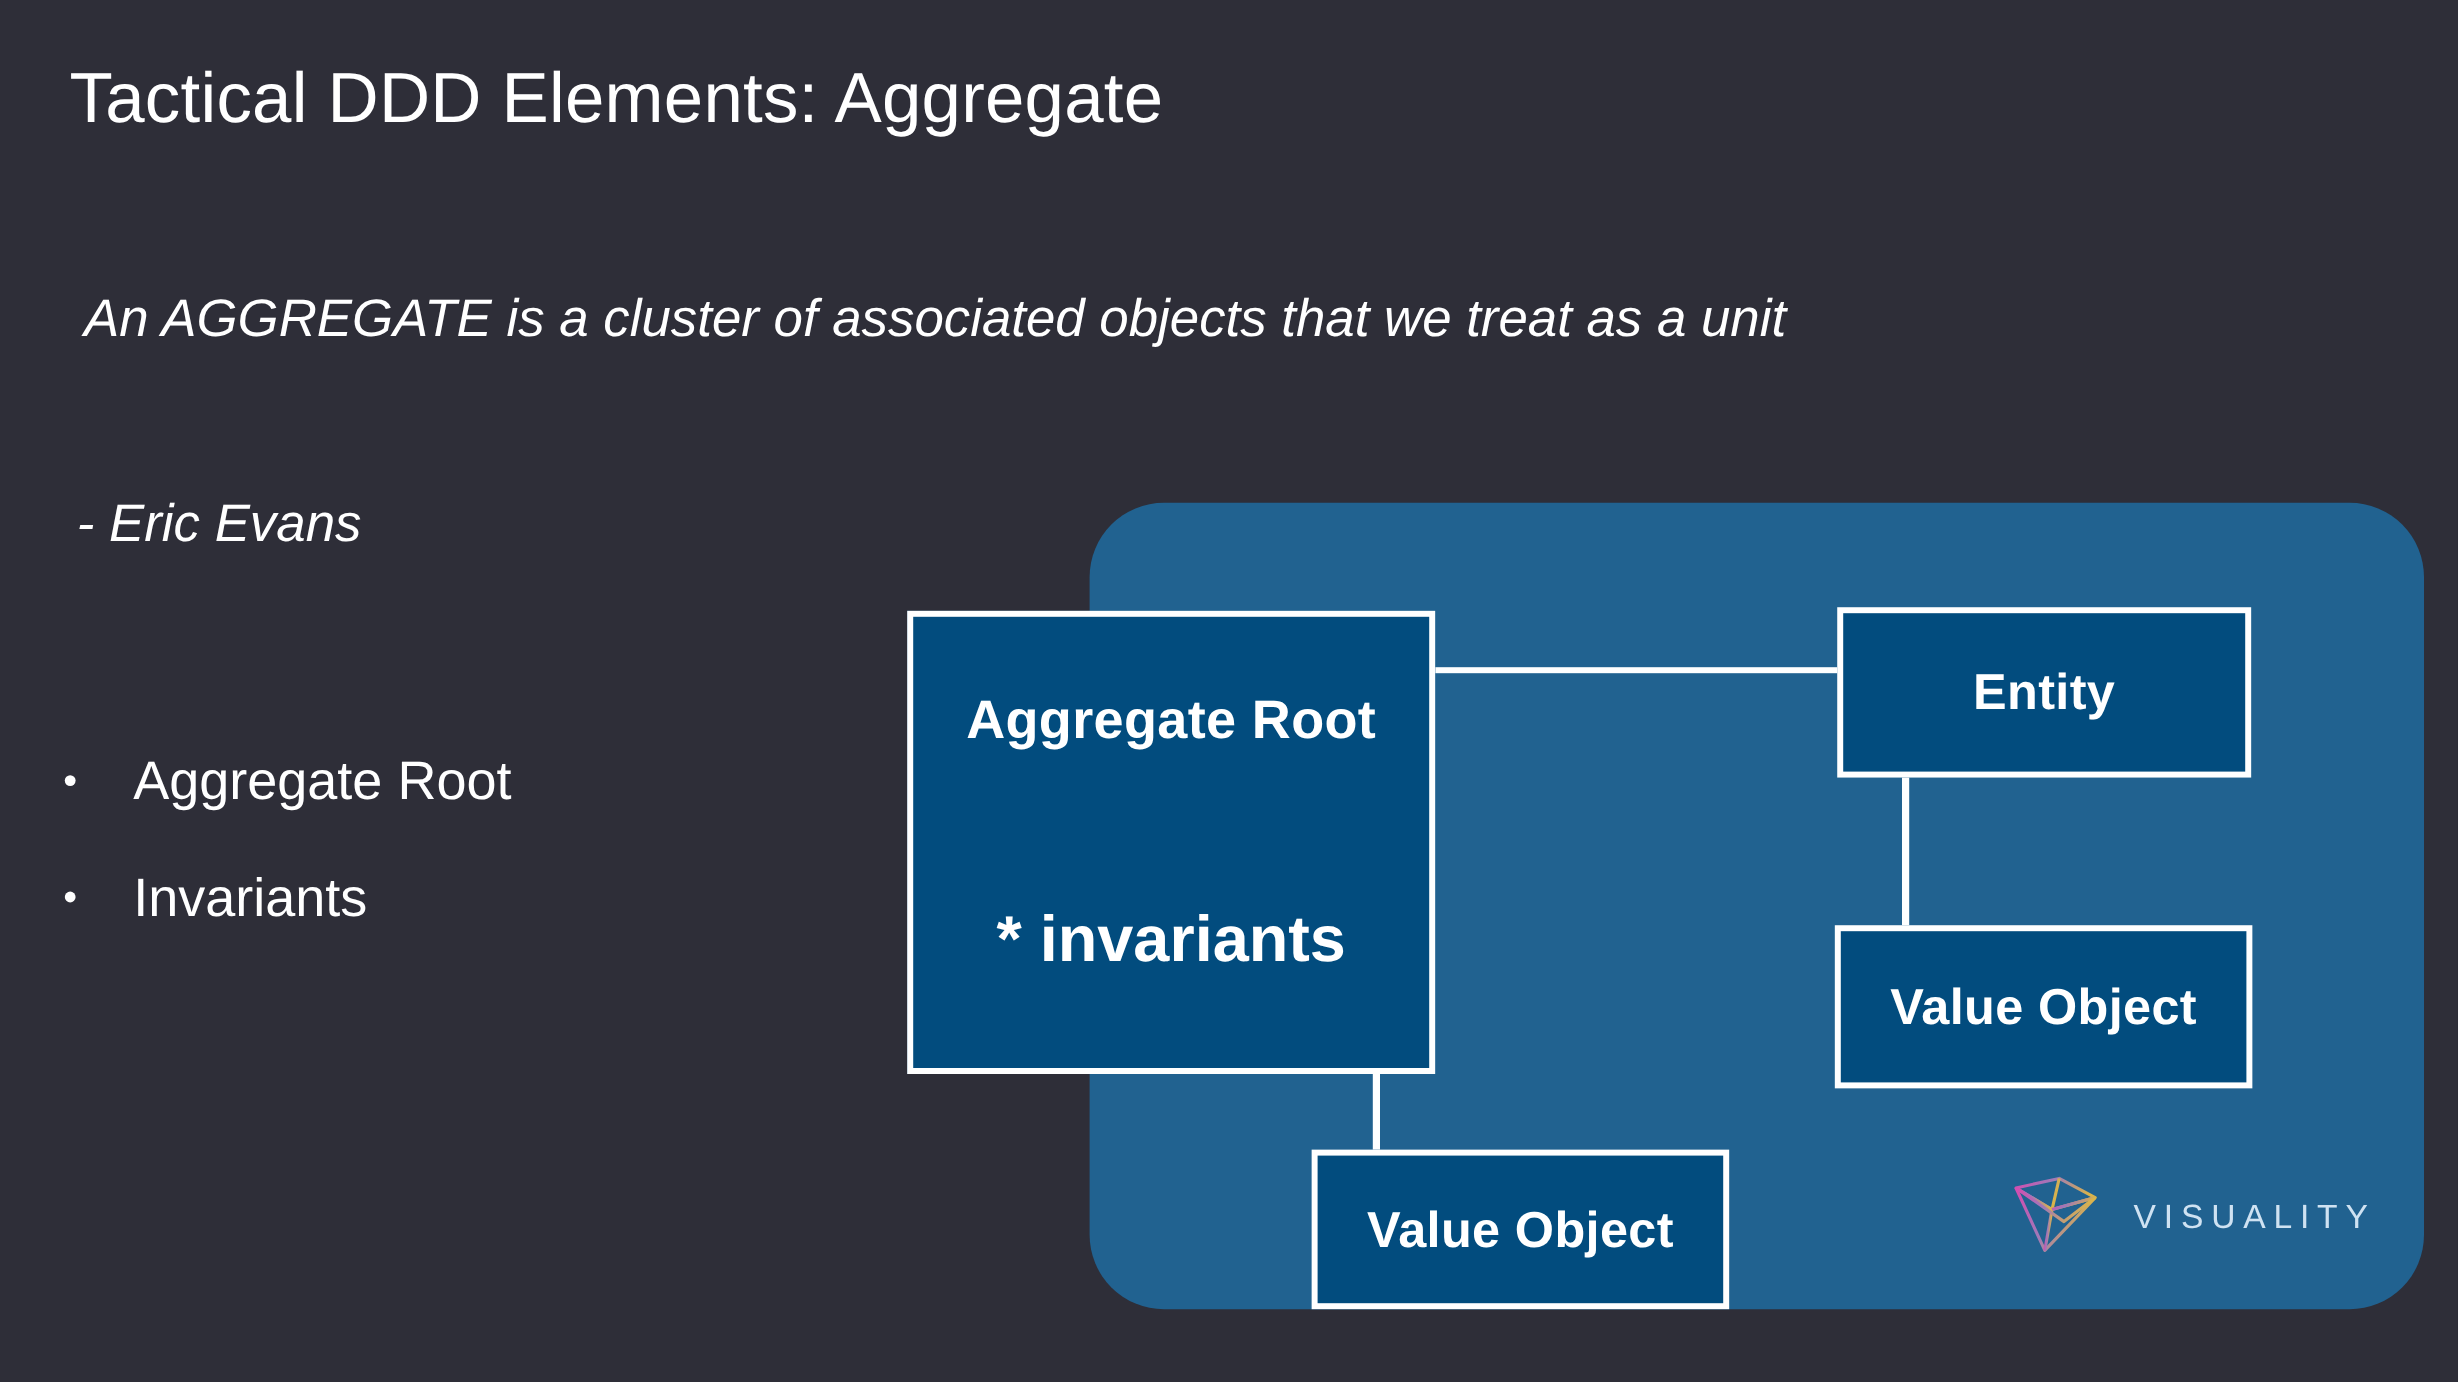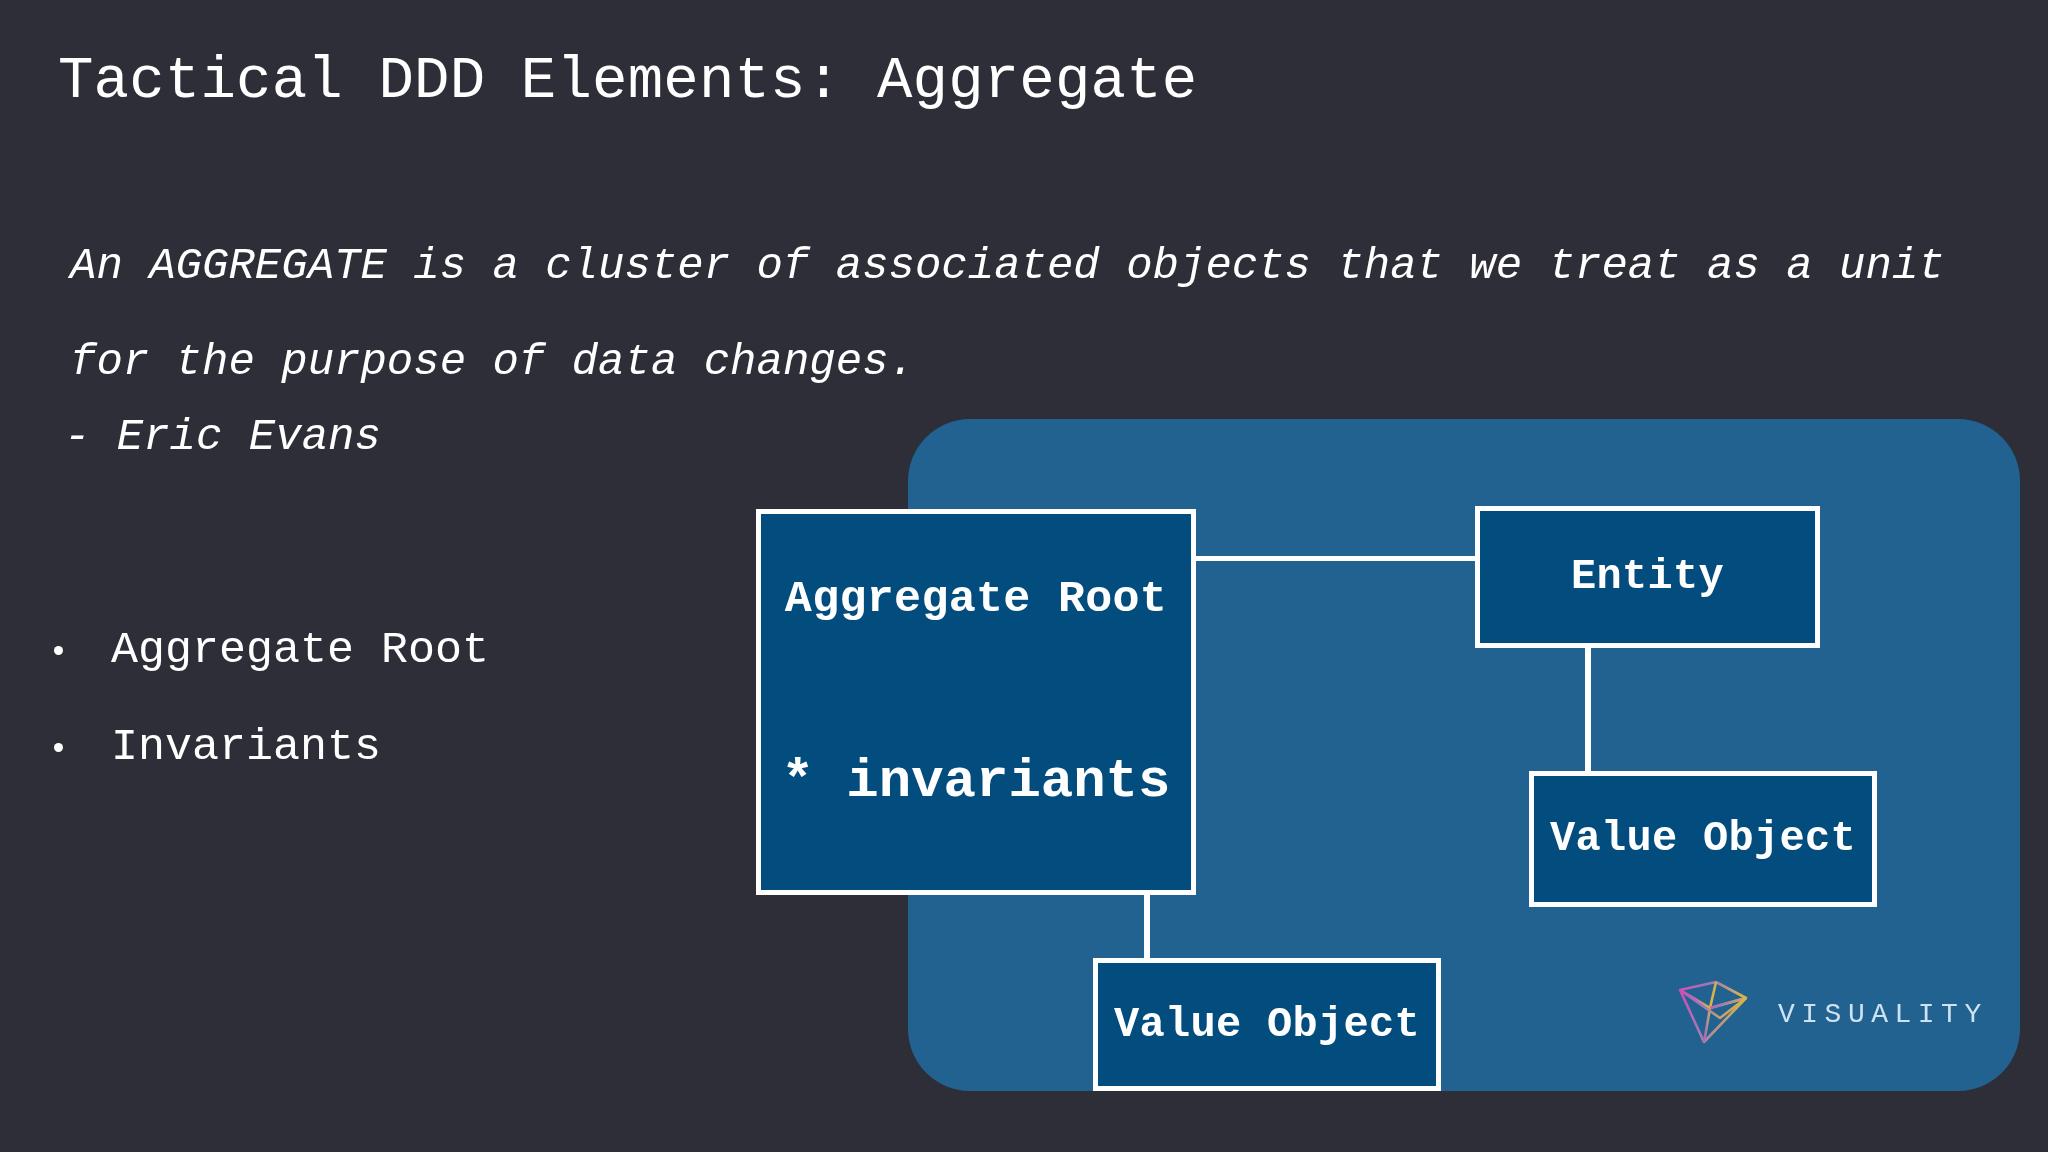--- a/index.html
+++ b/index.html
@@ -6,21 +6,21 @@
     margin: 0;
     padding: 0;
     background: #2e2e38;
   }
   #slide {
     position: relative;
     width: 2048px;
     height: 1120px;
     background: #2e2e38;
     overflow: hidden;
-    font-family: Liberation Mono, monospace;
+    font-family: Liberation Sans, sans-serif;
     color: #ffffff;
   }
 
   
   #page-title {
     position: absolute;
     left: 58px;
     top: 48px;
     font-size: 59px;
     font-weight: 400;
@@ -124,21 +124,21 @@
   }
   #node-aggregate-root .node-sublabel {
     margin-top: 126px;
     font-size: 54px;
     font-weight: bold;
     white-space: nowrap;
   }
 
   
   #node-entity {
-    left: 1475px;
+    left: 1531px;
     top: 506px;
     width: 345px;
     height: 142px;
     justify-content: center;
   }
 
   
   #node-value-object-right {
     left: 1529px;
     top: 771px;
@@ -206,21 +206,20 @@
 </style>
 </head>
 <body>
 
 <div id="slide">
 
   <div id="page-title">Tactical DDD Elements: Aggregate</div>
 
   <div id="quote-block">
     <div class="quote-line">An AGGREGATE is a cluster of associated objects that we treat as a unit</div>
-    <div class="quote-line">for the purpose of data changes.</div>
   </div>
   <div id="quote-attrib">- Eric Evans</div>
 
   <ul id="bullet-list">
     <li>
       <span class="bullet-dot"></span>
       <span>Aggregate Root</span>
     </li>
     <li>
       <span class="bullet-dot"></span>

